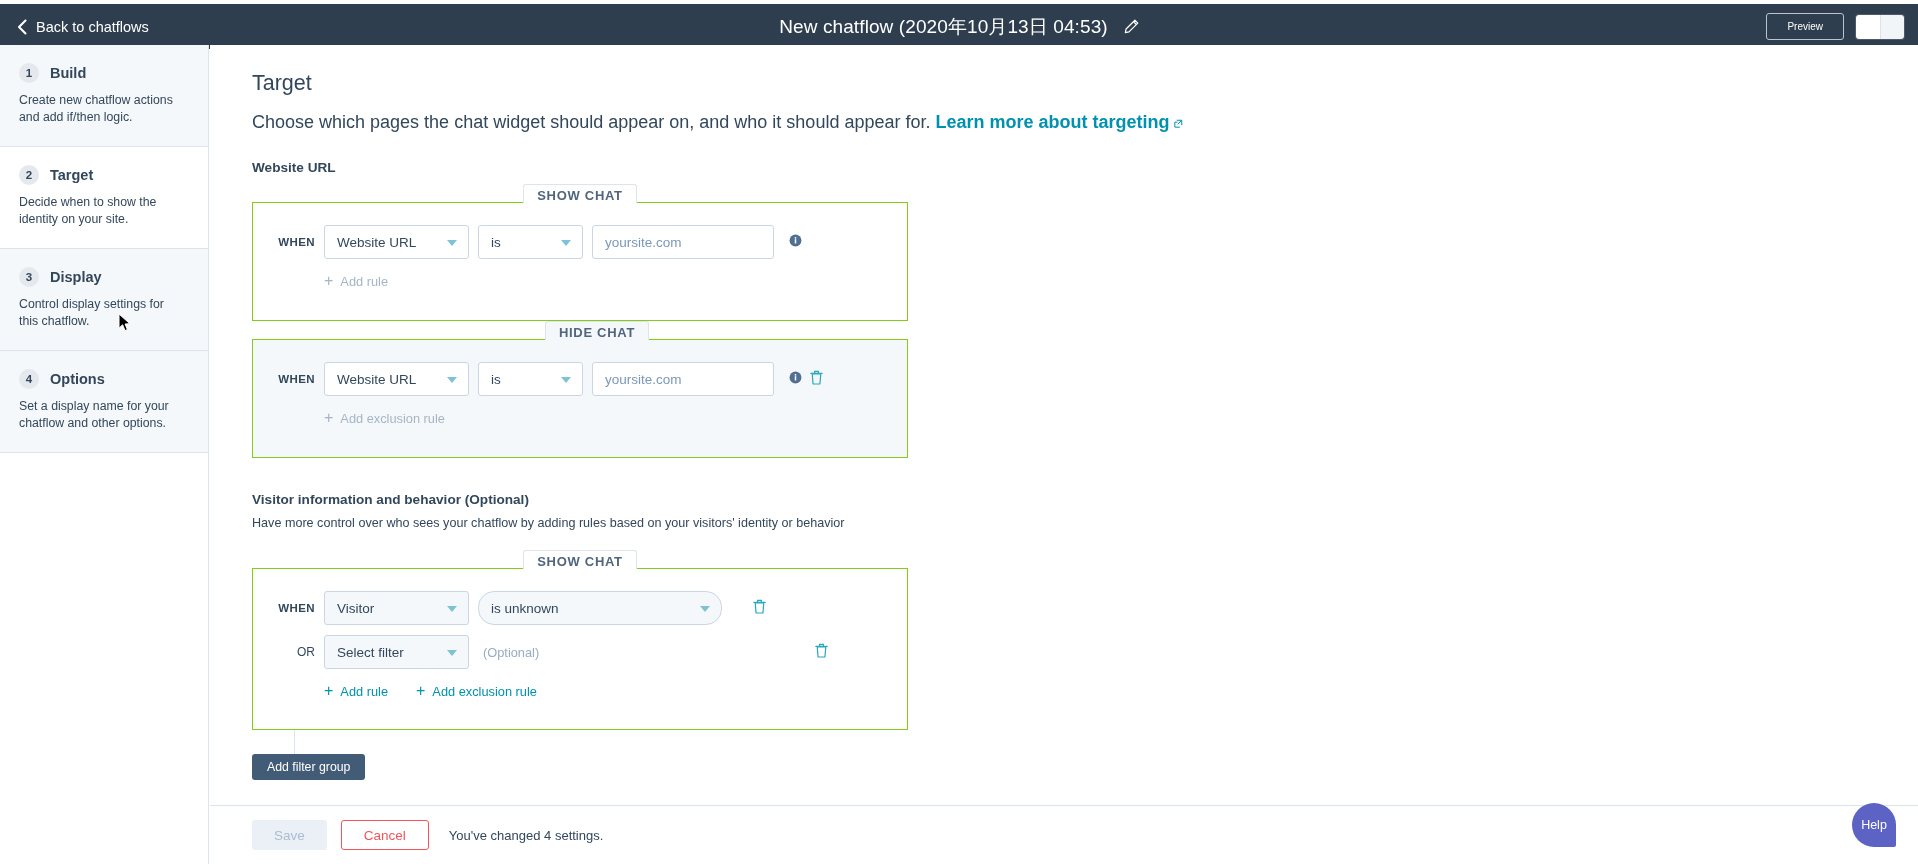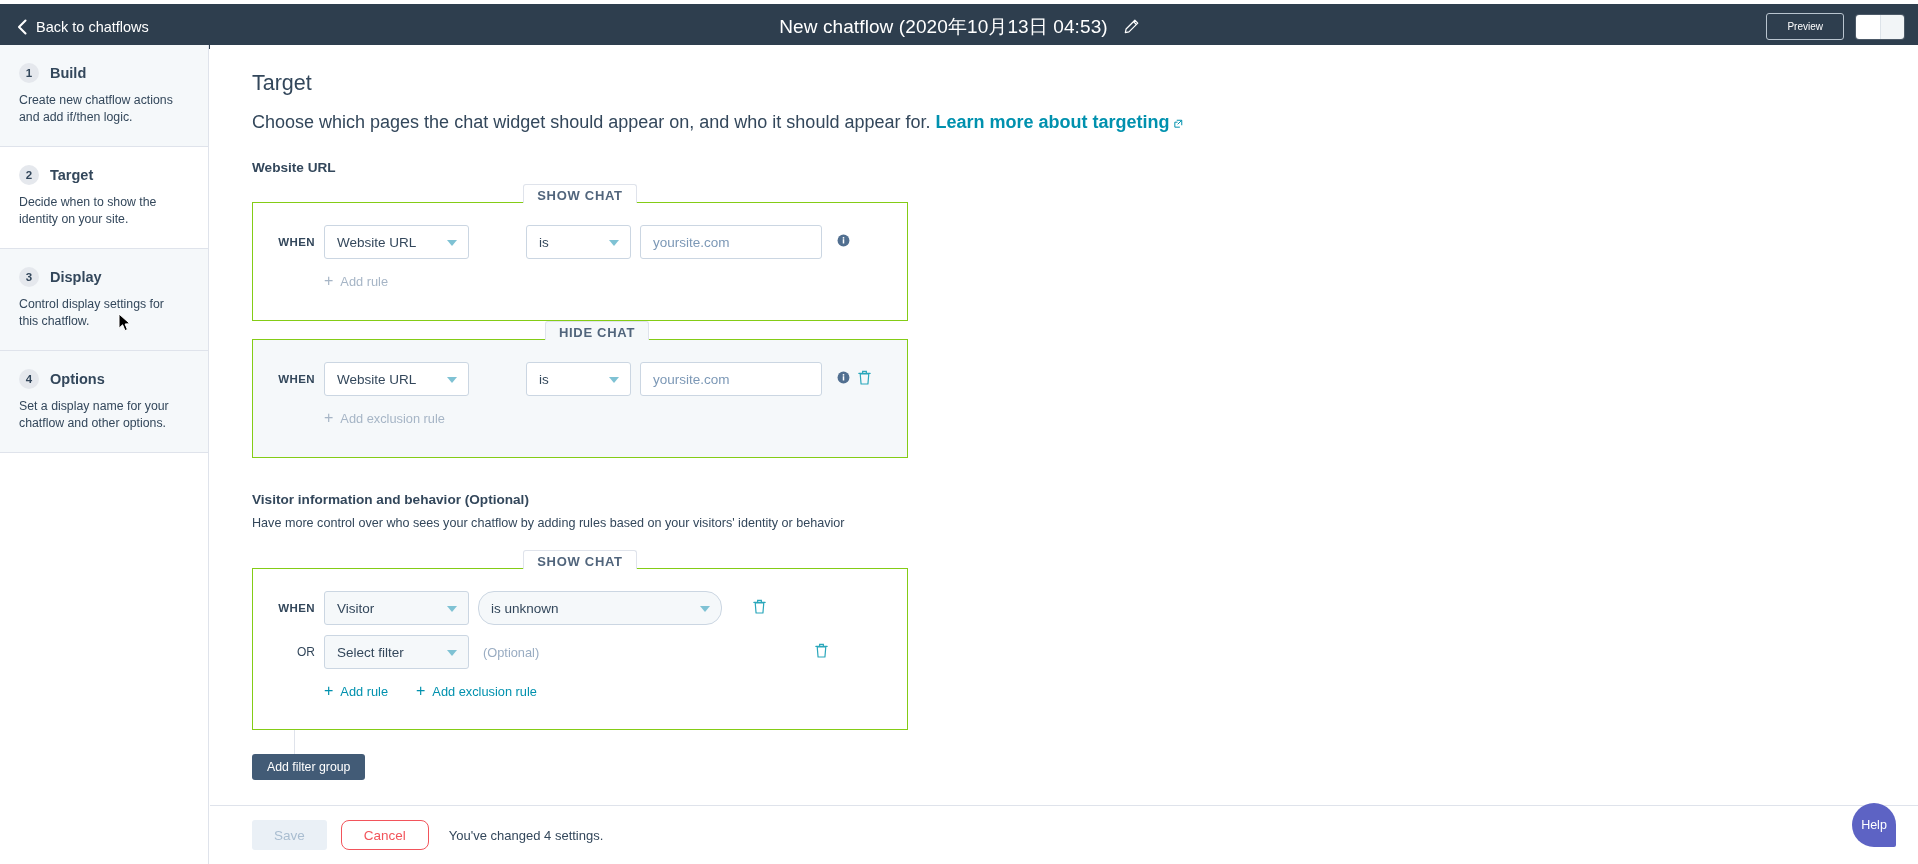--- a/index.html
+++ b/index.html
@@ -178,21 +178,21 @@
   .sel.shaded { background: #f5f8fa; }
   .sel::after {
     content: "";
     position: absolute; right: 11px; top: 50%;
     margin-top: -2px;
     border-left: 5px solid transparent;
     border-right: 5px solid transparent;
     border-top: 6px solid #7fc2d4;
   }
   .sel.w-attr { width: 145px; }
-  .sel.w-op { width: 105px; margin-left: 48px; }
+  .sel.w-op { width: 105px; }
   .sel.w-opwide { width: 244px; border-radius: 16px; }
 
   .txtin {
     height: 34px; width: 182px;
     border: 1px solid #cbd6e2;
     border-radius: 3px;
     background: #ffffff;
     font-family: "Liberation Sans", sans-serif;
     font-size: 13.5px;
     color: #33475b;
@@ -254,21 +254,21 @@
     border: none; border-radius: 3px;
     font-family: "Liberation Sans", sans-serif;
     font-size: 13.5px;
     padding: 0 22px; height: 30px;
     cursor: default;
   }
   .btn-cancel {
     background: #ffffff;
     color: #f2545b;
     border: 1px solid #f2545b;
-    border-radius: 8px;
+    border-radius: 3px;
     font-family: "Liberation Sans", sans-serif;
     font-size: 13.5px;
     padding: 0 22px; height: 30px;
     cursor: pointer;
   }
   .changed-text { font-size: 13px; color: #33475b; margin-left: 6px; }
 
   .help-btn {
     position: absolute; right: 22px; bottom: 17px;
     width: 44px; height: 44px;

